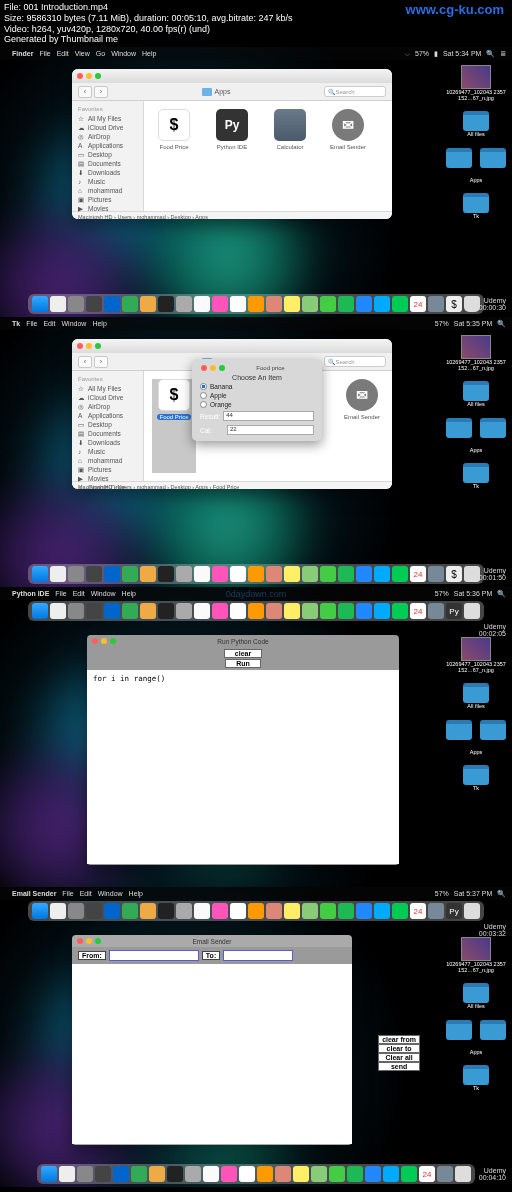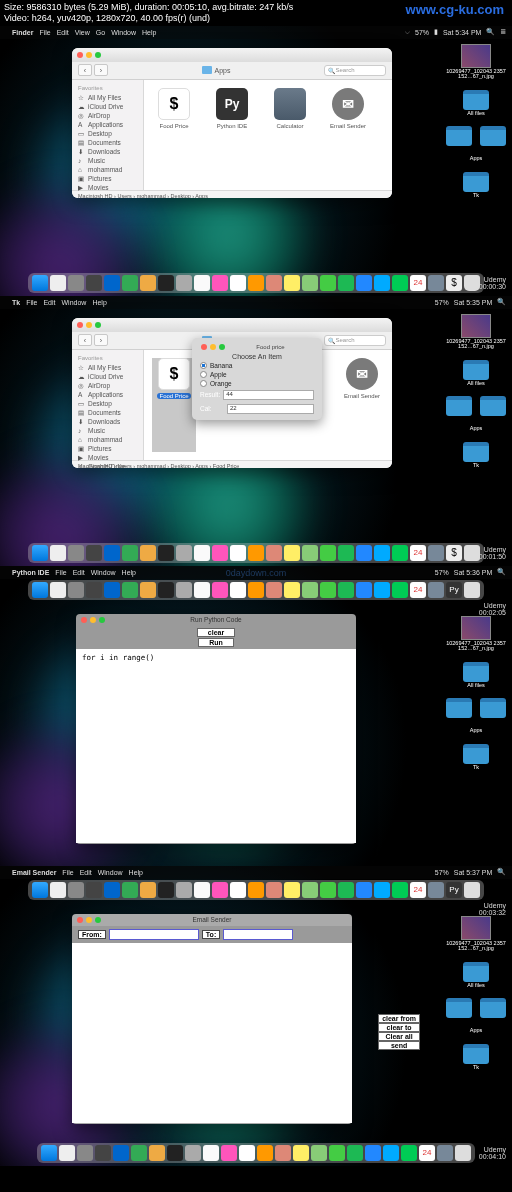--- a/index.html
+++ b/index.html
@@ -113,22 +113,24 @@
   .email-btns{ position:absolute; right:-68px; top:100px; display:flex; flex-direction:column;}
   .email-btn{ background:#fff; color:#000; font-size:7px; font-weight:bold; padding:0 3px; border:1px solid #666; text-align:center;}
   .wm-center{position:absolute; left:50%; top:2px; transform:translateX(-50%); color:#3a7ad0; font-size:9px; opacity:.7;}
   .sel-highlight{ background:#c8c8c8; }
 </style>
 </head>
 <body>
 
 <div class="header-info" style="position:relative;">
   <div class="watermark">www.cg-ku.com</div>
-  <div>Size: 9586310 bytes (5.29 MiB), duration: 00:05:10, avg.bitrate: 247 kb/s</div>
+  <div>File: 001 Introduction.mp4</div>
+  <div>Size: 9586310 bytes (7.11 MiB), duration: 00:05:10, avg.bitrate: 247 kb/s</div>
   <div>Video: h264, yuv420p, 1280x720, 40.00 fps(r) (und)</div>
+  <div>Generated by Thumbnail me</div>
 </div>
 
 <div class="panel">
   <div class="nebula neb1"></div>
     <div class="nebula neb2"></div>
     <div class="nebula neb3"></div>
   <div class="menubar">
     <span class="apple"></span>
     <b>Finder</b>
     <span>File</span>
@@ -544,21 +546,21 @@
           <div class="desk-folder"></div>
         </div>
     </div>
     <div class="desk-label">Apps</div>
     <div class="desk-icon">
         <div class="desk-folder"></div>
         <div class="desk-label">Tk</div>
       </div>
   </div>
 
-  <div class="ide-window" style="left:76px; top:48px; width:280px; height:230px;">
+  <div class="ide-window" style="left:87px; top:48px; width:312px; height:230px;">
     <div class="ide-title">
       <div class="tl-dot tl-red"></div>
       <div class="tl-dot tl-yel"></div>
       <div class="tl-dot tl-grn"></div>
       <span class="ctr">Run Python Code</span>
     </div>
     <div class="ide-btns">
       <div class="ide-btn">clear</div>
       <div class="ide-btn">Run</div>
     </div>

